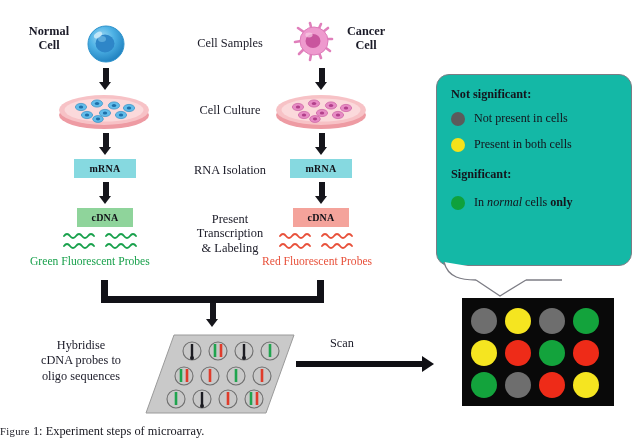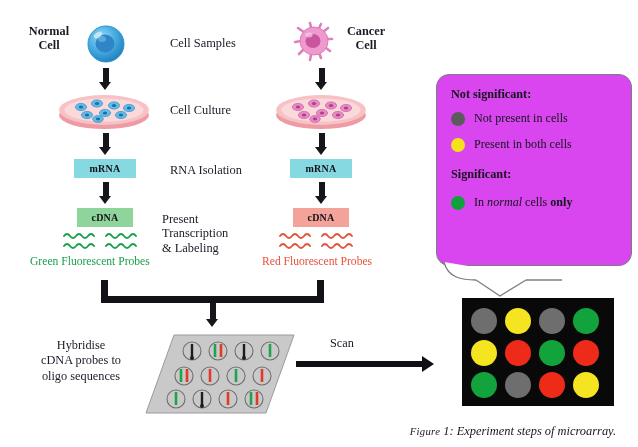--- a/index.html
+++ b/index.html
@@ -21,21 +21,21 @@
     width: 638px;
     height: 447px;
   }
   .abs { position: absolute; }
 
   
   .lbl {
     position: absolute;
     font-family: "Liberation Serif", "DejaVu Serif", serif;
     color: #1b1b28;
-    text-align: left;
+    text-align: center;
     line-height: 1.16;
     white-space: nowrap;
   }
   .center-lbl {
     font-size: 12.4px;
     color: #20202c;
   }
   .side-title {
     font-size: 12.3px;
     font-weight: bold;
@@ -86,21 +86,21 @@
 
   
   #legend-callout {
     position: absolute;
     left: 436px;
     top: 74px;
     width: 196px;
     height: 192px;
     border: 1.3px solid #7c7c84;
     border-radius: 13px;
-    background: #d946ef;
+    background: #14b8a6;
     box-sizing: border-box;
   }
   .legend-head {
     position: absolute;
     font-size: 12.2px;
     font-weight: bold;
     color: #14141c;
     white-space: nowrap;
   }
   .legend-row {
@@ -137,25 +137,24 @@
     width: 26px; height: 26px;
     filter: blur(0.35px);
   }
 
   
   #caption {
     position: absolute;
     left: 0;
     top: 424px;
     width: 616px;
-    text-align: right;
+    text-align: left;
     font-size: 12.4px;
     color: #17171f;
     font-family: "Liberation Serif", "DejaVu Serif", serif;
-    font-style: italic;
   }
   #caption .smallcaps {
     font-size: 10.6px;
     letter-spacing: 0.35px;
   }
   .hyb-text {
     position: absolute;
     font-size: 12.3px;
     text-align: center;
     line-height: 1.26;

